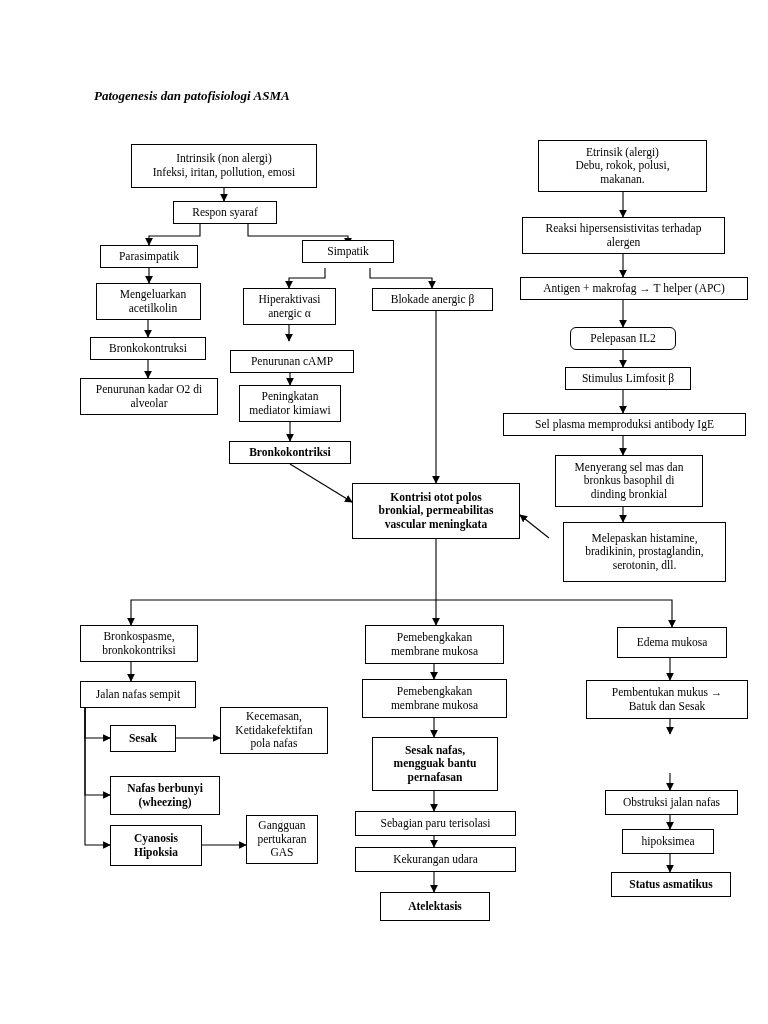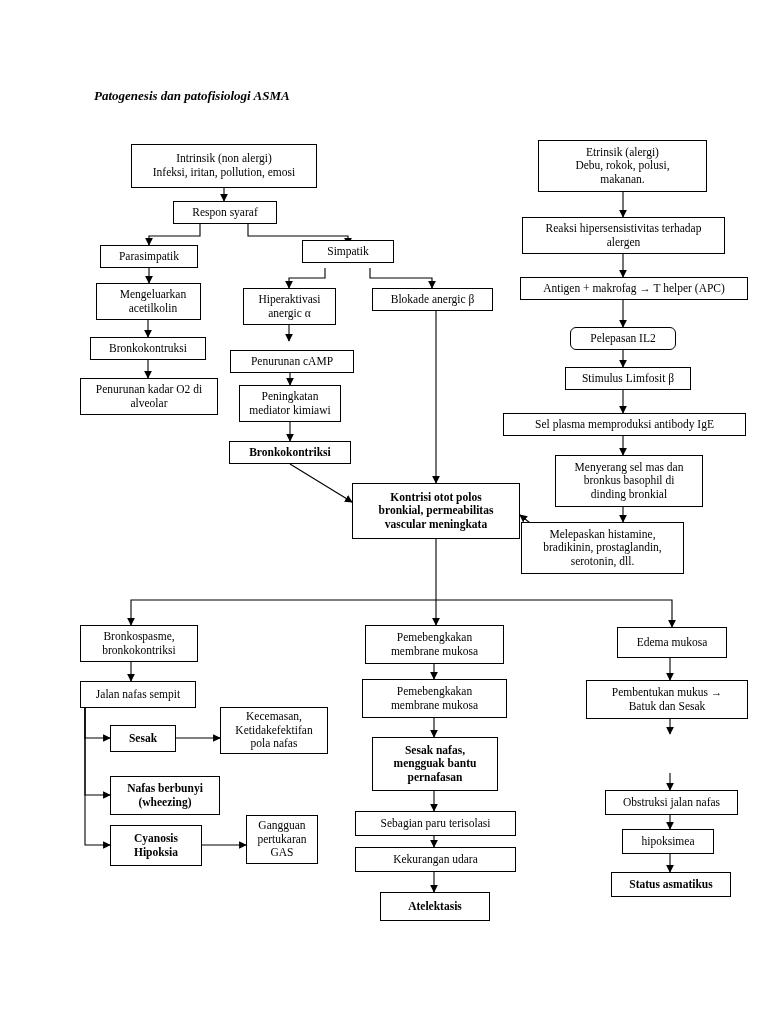--- a/index.html
+++ b/index.html
@@ -133,21 +133,21 @@
     <div class="node" style="left: 239px; top: 385px; width: 102px; height: 37px;">Peningkatan
 mediator kimiawi</div>
     <div class="node" style="left: 503px; top: 413px; width: 243px; height: 23px;">Sel plasma memproduksi antibody IgE</div>
     <div class="node bold" style="left: 229px; top: 441px; width: 122px; height: 23px;">Bronkokontriksi</div>
     <div class="node" style="left: 555px; top: 455px; width: 148px; height: 52px;">Menyerang sel mas dan
 bronkus basophil di
 dinding bronkial</div>
     <div class="node bold" style="left: 352px; top: 483px; width: 168px; height: 56px;">Kontrisi otot polos
 bronkial, permeabilitas
 vascular meningkata</div>
-    <div class="node" style="left: 521px; top: 522px; width: 163px; height: 52px;">Melepaskan histamine,
+    <div class="node" style="left: 563px; top: 522px; width: 163px; height: 60px;">Melepaskan histamine,
 bradikinin, prostaglandin,
 serotonin, dll.</div>
     <div class="node" style="left: 80px; top: 625px; width: 118px; height: 37px;">Bronkospasme,
 bronkokontriksi</div>
     <div class="node" style="left: 365px; top: 625px; width: 139px; height: 39px;">Pemebengkakan
 membrane mukosa</div>
     <div class="node" style="left: 617px; top: 627px; width: 110px; height: 31px;">Edema mukosa</div>
     <div class="node" style="left: 80px; top: 681px; width: 116px; height: 27px;">Jalan nafas sempit</div>
     <div class="node" style="left: 362px; top: 679px; width: 145px; height: 39px;">Pemebengkakan
 membrane mukosa</div>

